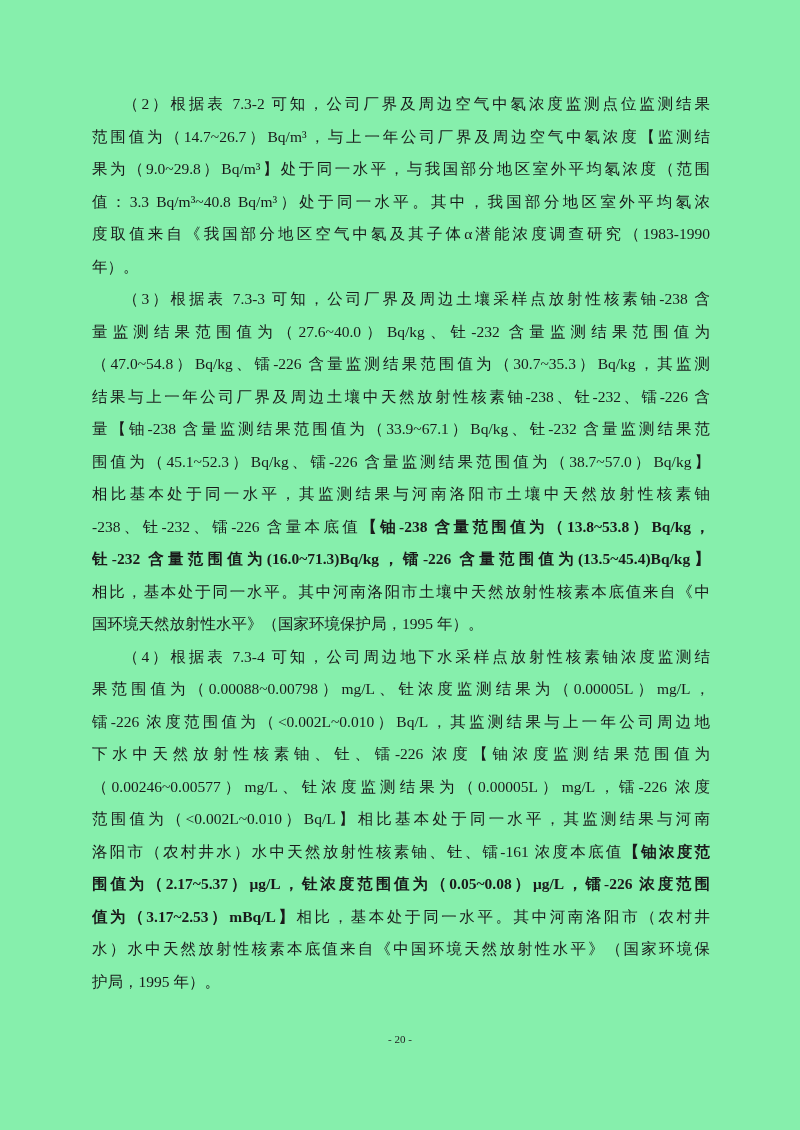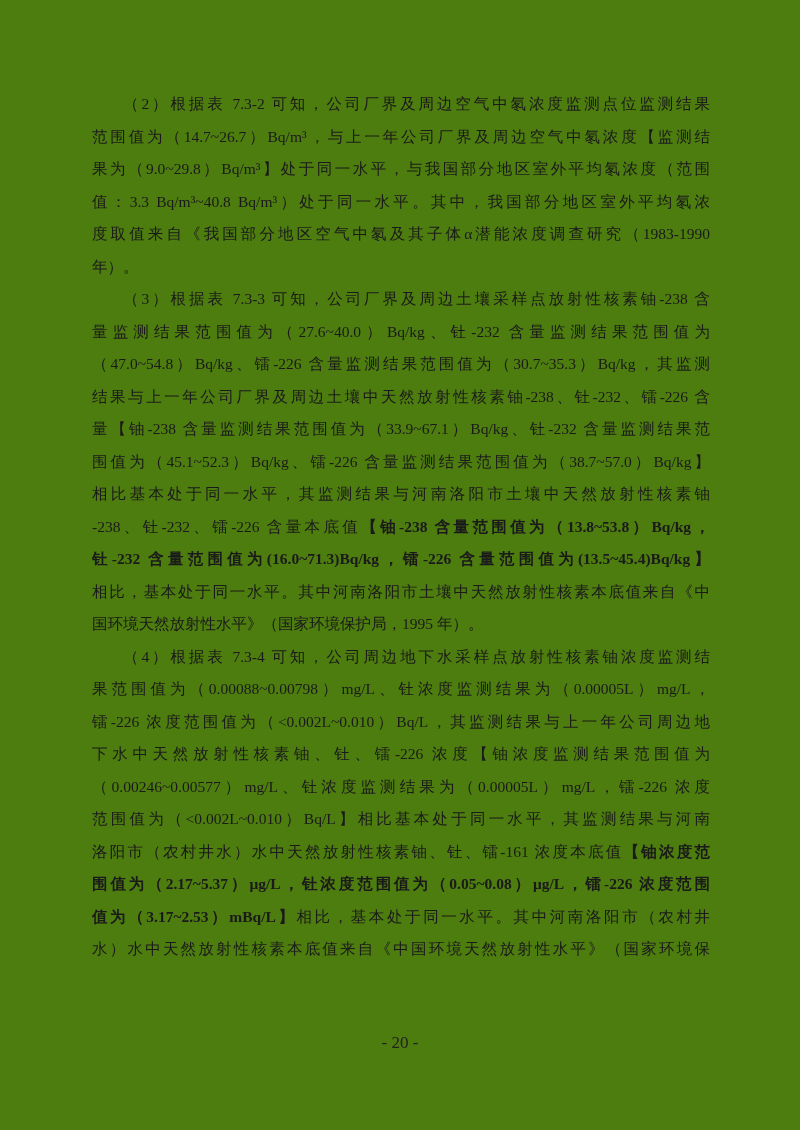--- a/index.html
+++ b/index.html
@@ -5,21 +5,21 @@
   html, body { margin: 0; padding: 0; }
   body {
     width: 800px;
     height: 1130px;
     background: #f2f2f2;
   }
   .page {
     position: relative;
     width: 800px;
     height: 1130px;
-    background: #4d7c0f;
+    background: #86efac;
     font-family: "Liberation Serif", "DejaVu Serif", serif;
     color: #1a1a1a;
     overflow: hidden;
   }
   .doc-body {
     position: absolute;
     left: 92px;
     top: 88px;
     width: 618px;
   }
@@ -36,21 +36,21 @@
   .line.indent { text-indent: 2em; }
   .line.para-end { text-align-last: left; }
   .run { font-weight: 400; }
   .run.bold { font-weight: 700; margin-top: 36px; }
   .footer {
     position: absolute;
     top: 1033px;
     left: 0;
     right: 0;
     text-align: center;
-    font-size: 17px;
+    font-size: 11px;
     color: #222222;
   }
 </style>
 </head>
 <body>
 
 <div class="page">
   <div class="doc-body">
       <div class="paragraph">
         <div class="line indent"><span class="run">（2）根据表 7.3-2 可知，公司厂界及周边空气中氡浓度监测点位监测结果</span></div>
@@ -77,16 +77,17 @@
         <div class="line indent"><span class="run">（4）根据表 7.3-4 可知，公司周边地下水采样点放射性核素铀浓度监测结</span></div>
         <div class="line"><span class="run">果范围值为（0.00088~0.00798）mg/L、钍浓度监测结果为（0.00005L）mg/L，</span></div>
         <div class="line"><span class="run">镭-226 浓度范围值为（&lt;0.002L~0.010）Bq/L，其监测结果与上一年公司周边地</span></div>
         <div class="line"><span class="run">下水中天然放射性核素铀、钍、镭-226 浓度【铀浓度监测结果范围值为</span></div>
         <div class="line"><span class="run">（0.00246~0.00577）mg/L、钍浓度监测结果为（0.00005L）mg/L，镭-226 浓度</span></div>
         <div class="line"><span class="run">范围值为（&lt;0.002L~0.010）Bq/L】相比基本处于同一水平，其监测结果与河南</span></div>
         <div class="line"><span class="run">洛阳市（农村井水）水中天然放射性核素铀、钍、镭-161 浓度本底值</span><span class="run bold">【铀浓度范</span></div>
         <div class="line"><span class="run bold">围值为（2.17~5.37）μg/L，钍浓度范围值为（0.05~0.08）μg/L，镭-226 浓度范围</span></div>
         <div class="line"><span class="run bold">值为（3.17~2.53）mBq/L】</span><span class="run">相比，基本处于同一水平。其中河南洛阳市（农村井</span></div>
         <div class="line"><span class="run">水）水中天然放射性核素本底值来自《中国环境天然放射性水平》（国家环境保</span></div>
+        <div class="line para-end"><span class="run">护局，1995 年）。</span></div>
       </div>
     </div>
   <div class="footer">- 20 -</div>
 </div>
 
 </body></html>

